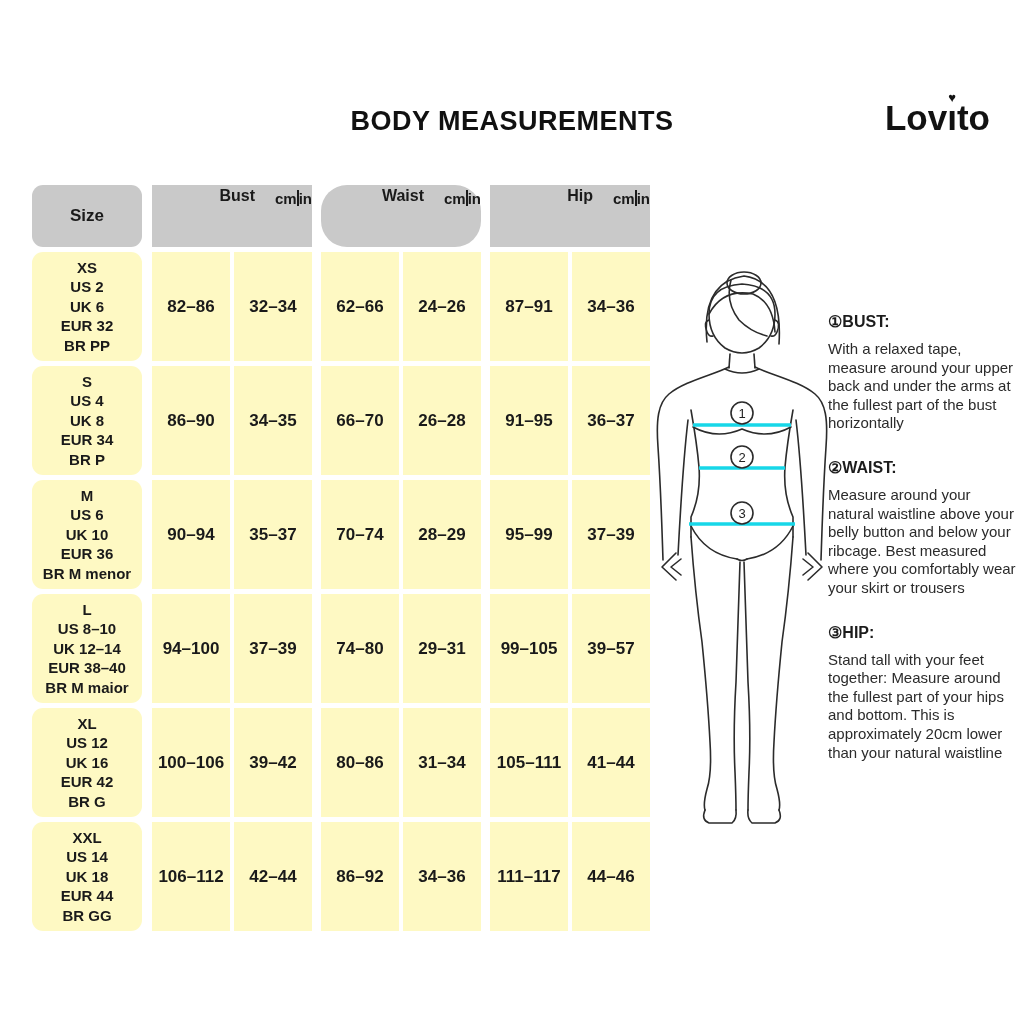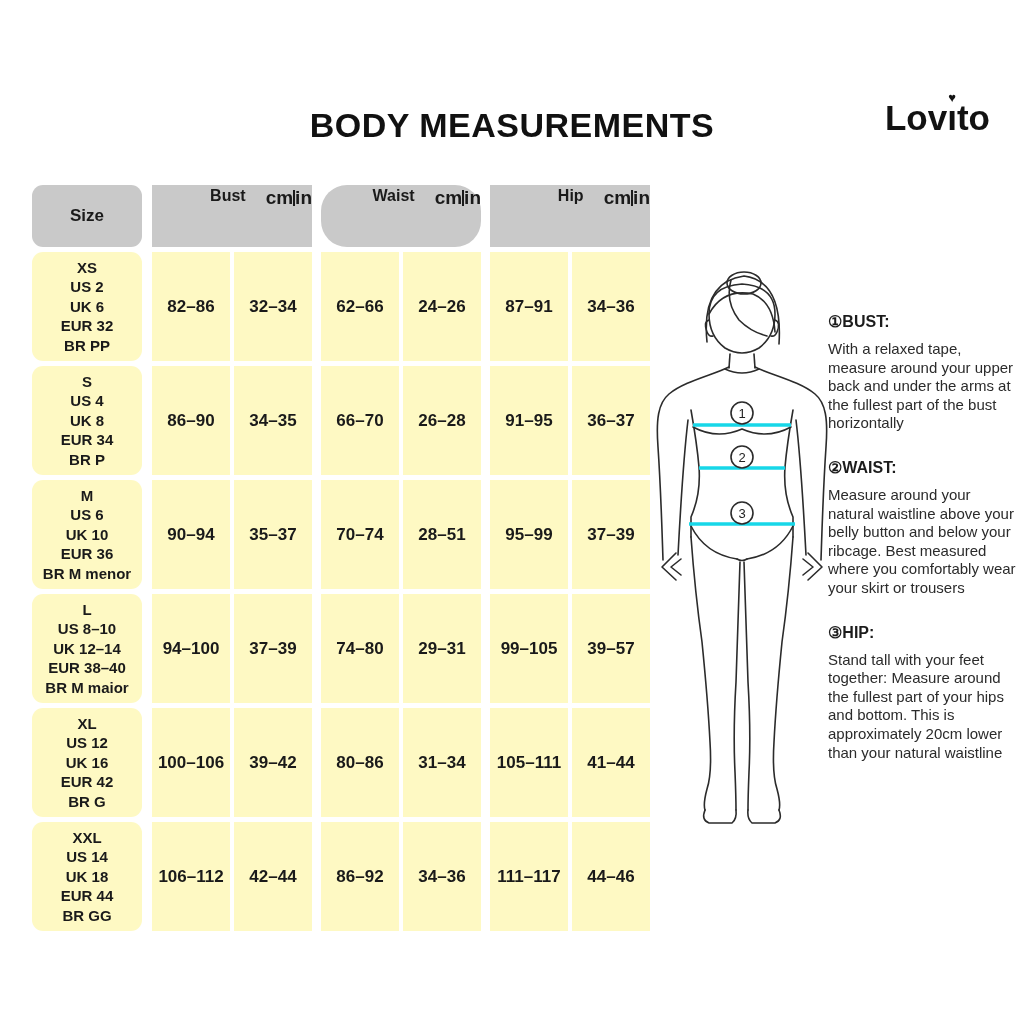--- a/index.html
+++ b/index.html
@@ -3,21 +3,21 @@
 <meta charset="utf-8">
 <style>
   html,body{margin:0;padding:0;}
   body{
     width:1024px;height:1024px;position:relative;background:#ffffff;
     font-family:"Liberation Sans",sans-serif;color:#1a1a1a;overflow:hidden;
   }
   
   .page-title{
     position:absolute;top:106px;left:0;width:1024px;text-align:center;
-    font-size:34px;font-weight:bold;letter-spacing:.5px;color:#111;
+    font-size:27px;font-weight:bold;letter-spacing:.5px;color:#111;
   }
   .brand-logo{
     position:absolute;top:98px;right:34px;font-size:35px;font-weight:bold;
     color:#121212;letter-spacing:0;
   }
   .logo-i{position:relative;display:inline-block;}
   .logo-heart{
     position:absolute;top:-7px;left:50%;transform:translateX(-50%);
     font-size:13px;line-height:1;color:#121212;
   }
@@ -36,21 +36,21 @@
   .g-bust{grid-column:3/6;} .g-waist{grid-column:7/10;border-radius:26px;} .g-hip{grid-column:11/14;}
   .hcell{background:#c9c9c9;}
   .size-h{
     display:flex;align-items:center;justify-content:center;
     font-size:17px;font-weight:bold;
   }
   .group{display:flex;flex-direction:row;justify-content:flex-end;}
   .group-label{text-align:center;font-size:16px;font-weight:bold;padding-top:2px;}
   .group-rule{border-top:2px solid #1a1a1a;margin:3px 10px 0 10px;}
   .units{display:flex;align-items:center;height:26px;}
-  .unit{flex:1;text-align:center;font-size:19px;font-weight:bold;}
+  .unit{flex:1;text-align:center;font-size:15px;font-weight:bold;}
   .unit-div{width:2px;height:16px;background:#1a1a1a;}
   .cell{background:#fef9c3;display:flex;align-items:center;justify-content:center;}
   .size-cell{
     font-size:15px;font-weight:bold;text-align:center;
     white-space:pre-line;line-height:1.3;
   }
   .val-cell{font-size:17px;font-weight:bold;}
   
   .figure-wrap{position:absolute;left:645px;top:262px;width:195px;height:575px;}
   
@@ -126,21 +126,21 @@
   <div class="cell val-cell col-hin">36–37</div>
 
   <div class="cell size-cell col-size">M
 US 6
 UK 10
 EUR 36
 BR M menor</div>
   <div class="cell val-cell col-bcm">90–94</div>
   <div class="cell val-cell col-bin">35–37</div>
   <div class="cell val-cell col-wcm">70–74</div>
-  <div class="cell val-cell col-win">28–51</div>
+  <div class="cell val-cell col-win">28–29</div>
   <div class="cell val-cell col-hcm">95–99</div>
   <div class="cell val-cell col-hin">37–39</div>
 
   <div class="cell size-cell col-size">L
 US 8–10
 UK 12–14
 EUR 38–40
 BR M maior</div>
   <div class="cell val-cell col-bcm">94–100</div>
   <div class="cell val-cell col-bin">37–39</div>

